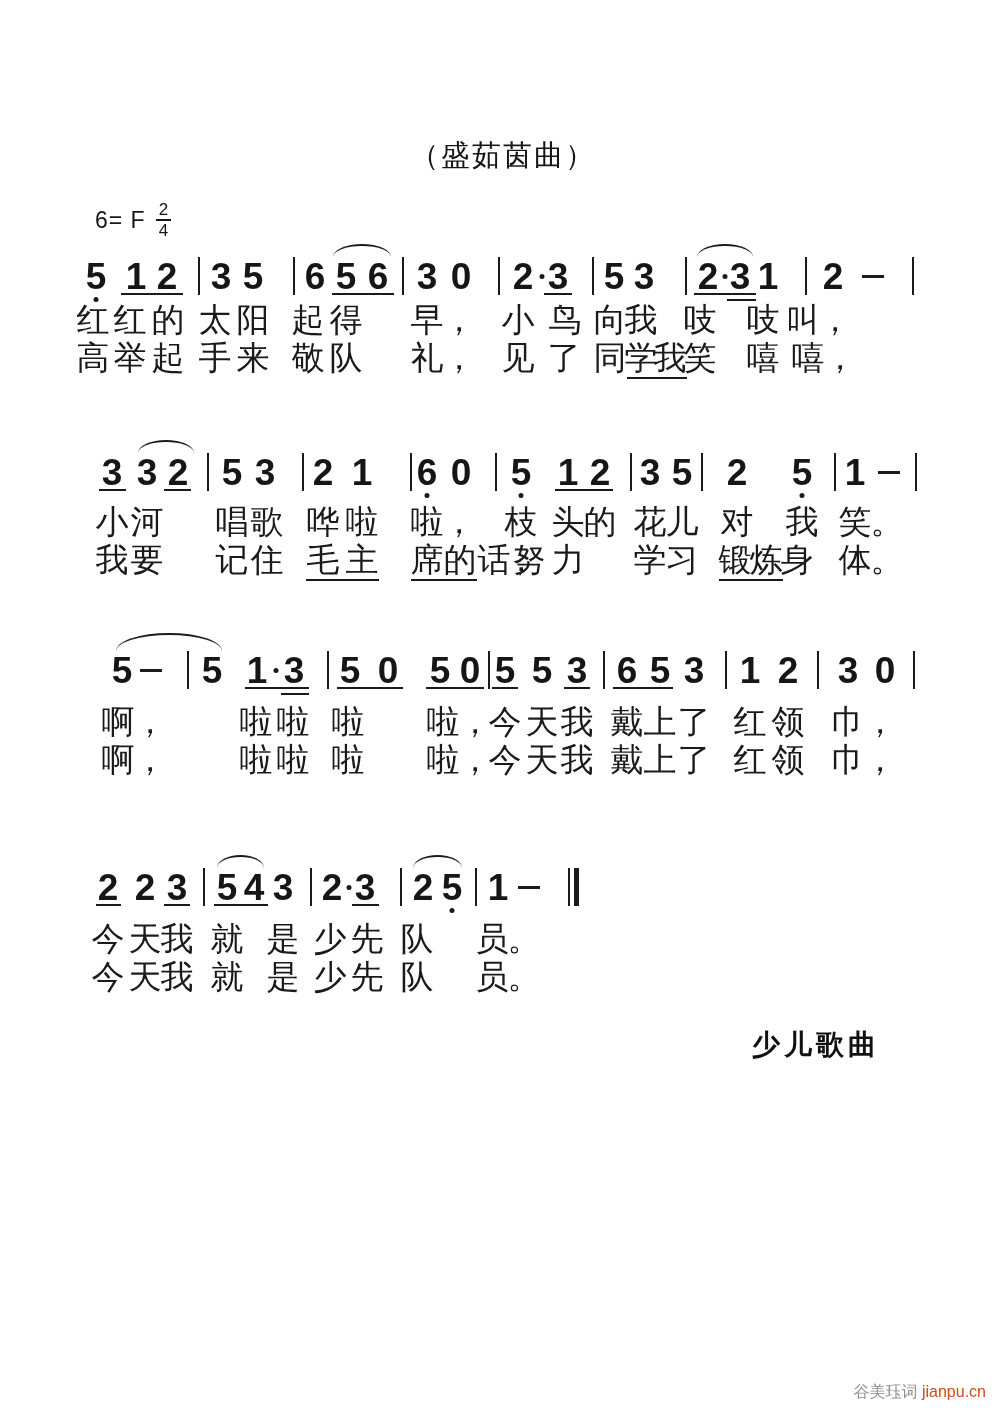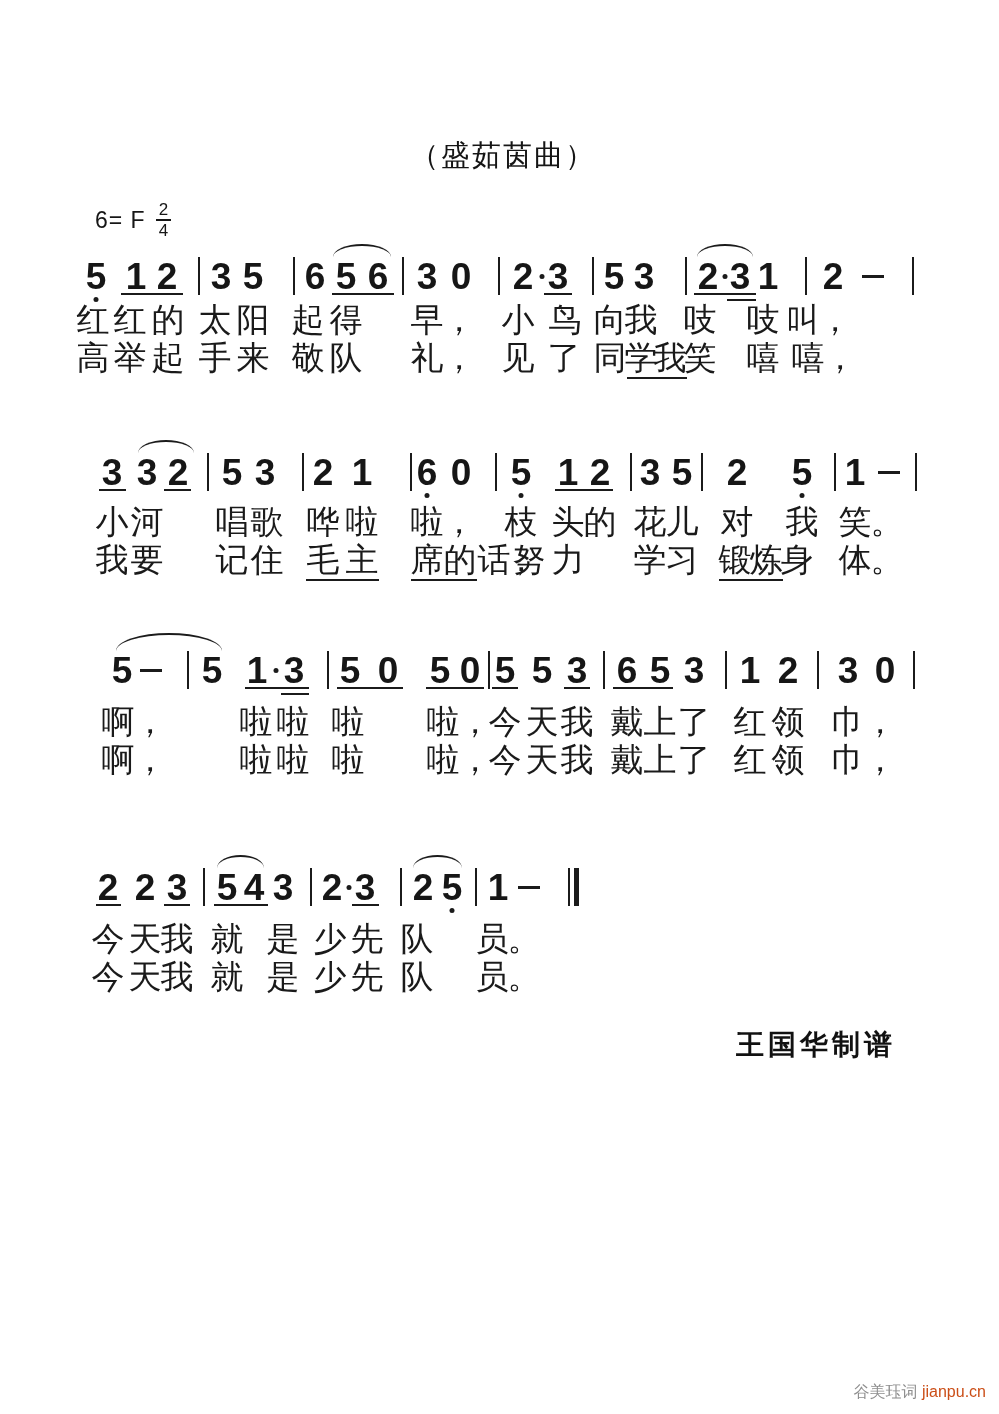--- a/index.html
+++ b/index.html
@@ -343,21 +343,21 @@
       <span class="lyric" style="left: 177px; top: 960px;">我</span>
       <span class="lyric" style="left: 227px; top: 960px;">就</span>
       <span class="lyric" style="left: 283px; top: 960px;">是</span>
       <span class="lyric" style="left: 330px; top: 960px;">少</span>
       <span class="lyric" style="left: 367px; top: 960px;">先</span>
       <span class="lyric" style="left: 417px; top: 960px;">队</span>
       <span class="lyric" style="left: 492px; top: 960px;">员</span>
       <span class="lyric" style="left: 524px; top: 960px;">。</span>
     </div>
 
-  <div class="arranger">王国华制谱</div>
+  <div class="arranger">少儿歌曲</div>
 
   <div class="watermark">
     <span id="wm-site" style="color: rgb(142, 142, 142);">谷美珏词</span>
     <span> </span>
     <span id="wm-url" style="color: rgb(203, 78, 23);">jianpu.cn</span>
   </div>
 
 </div>
 
 </body></html>

